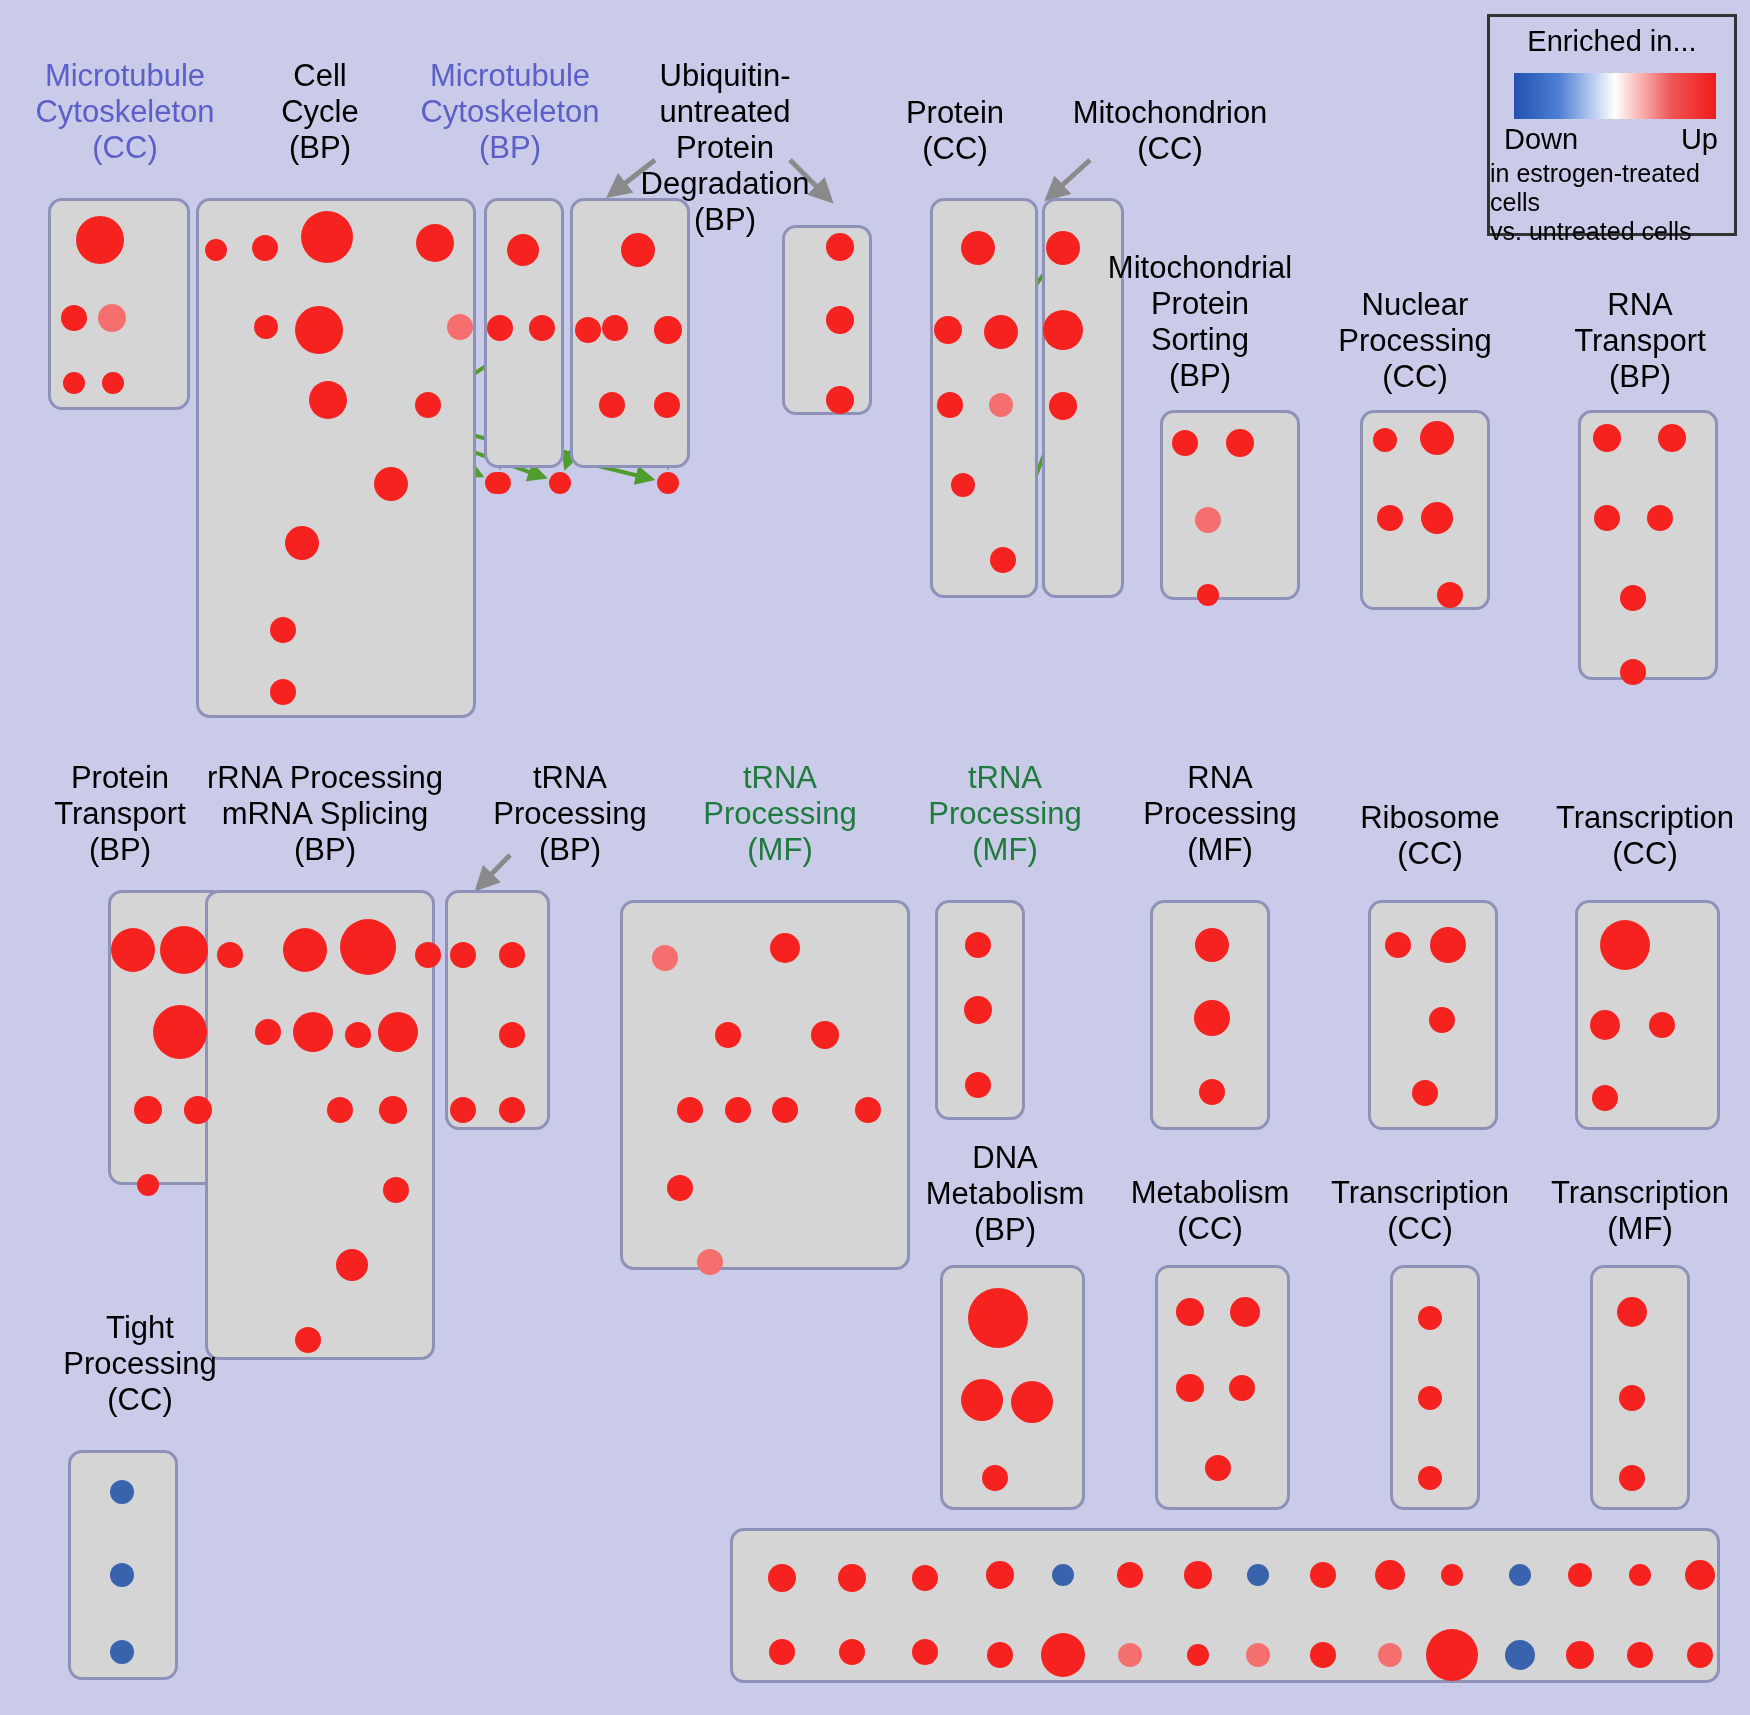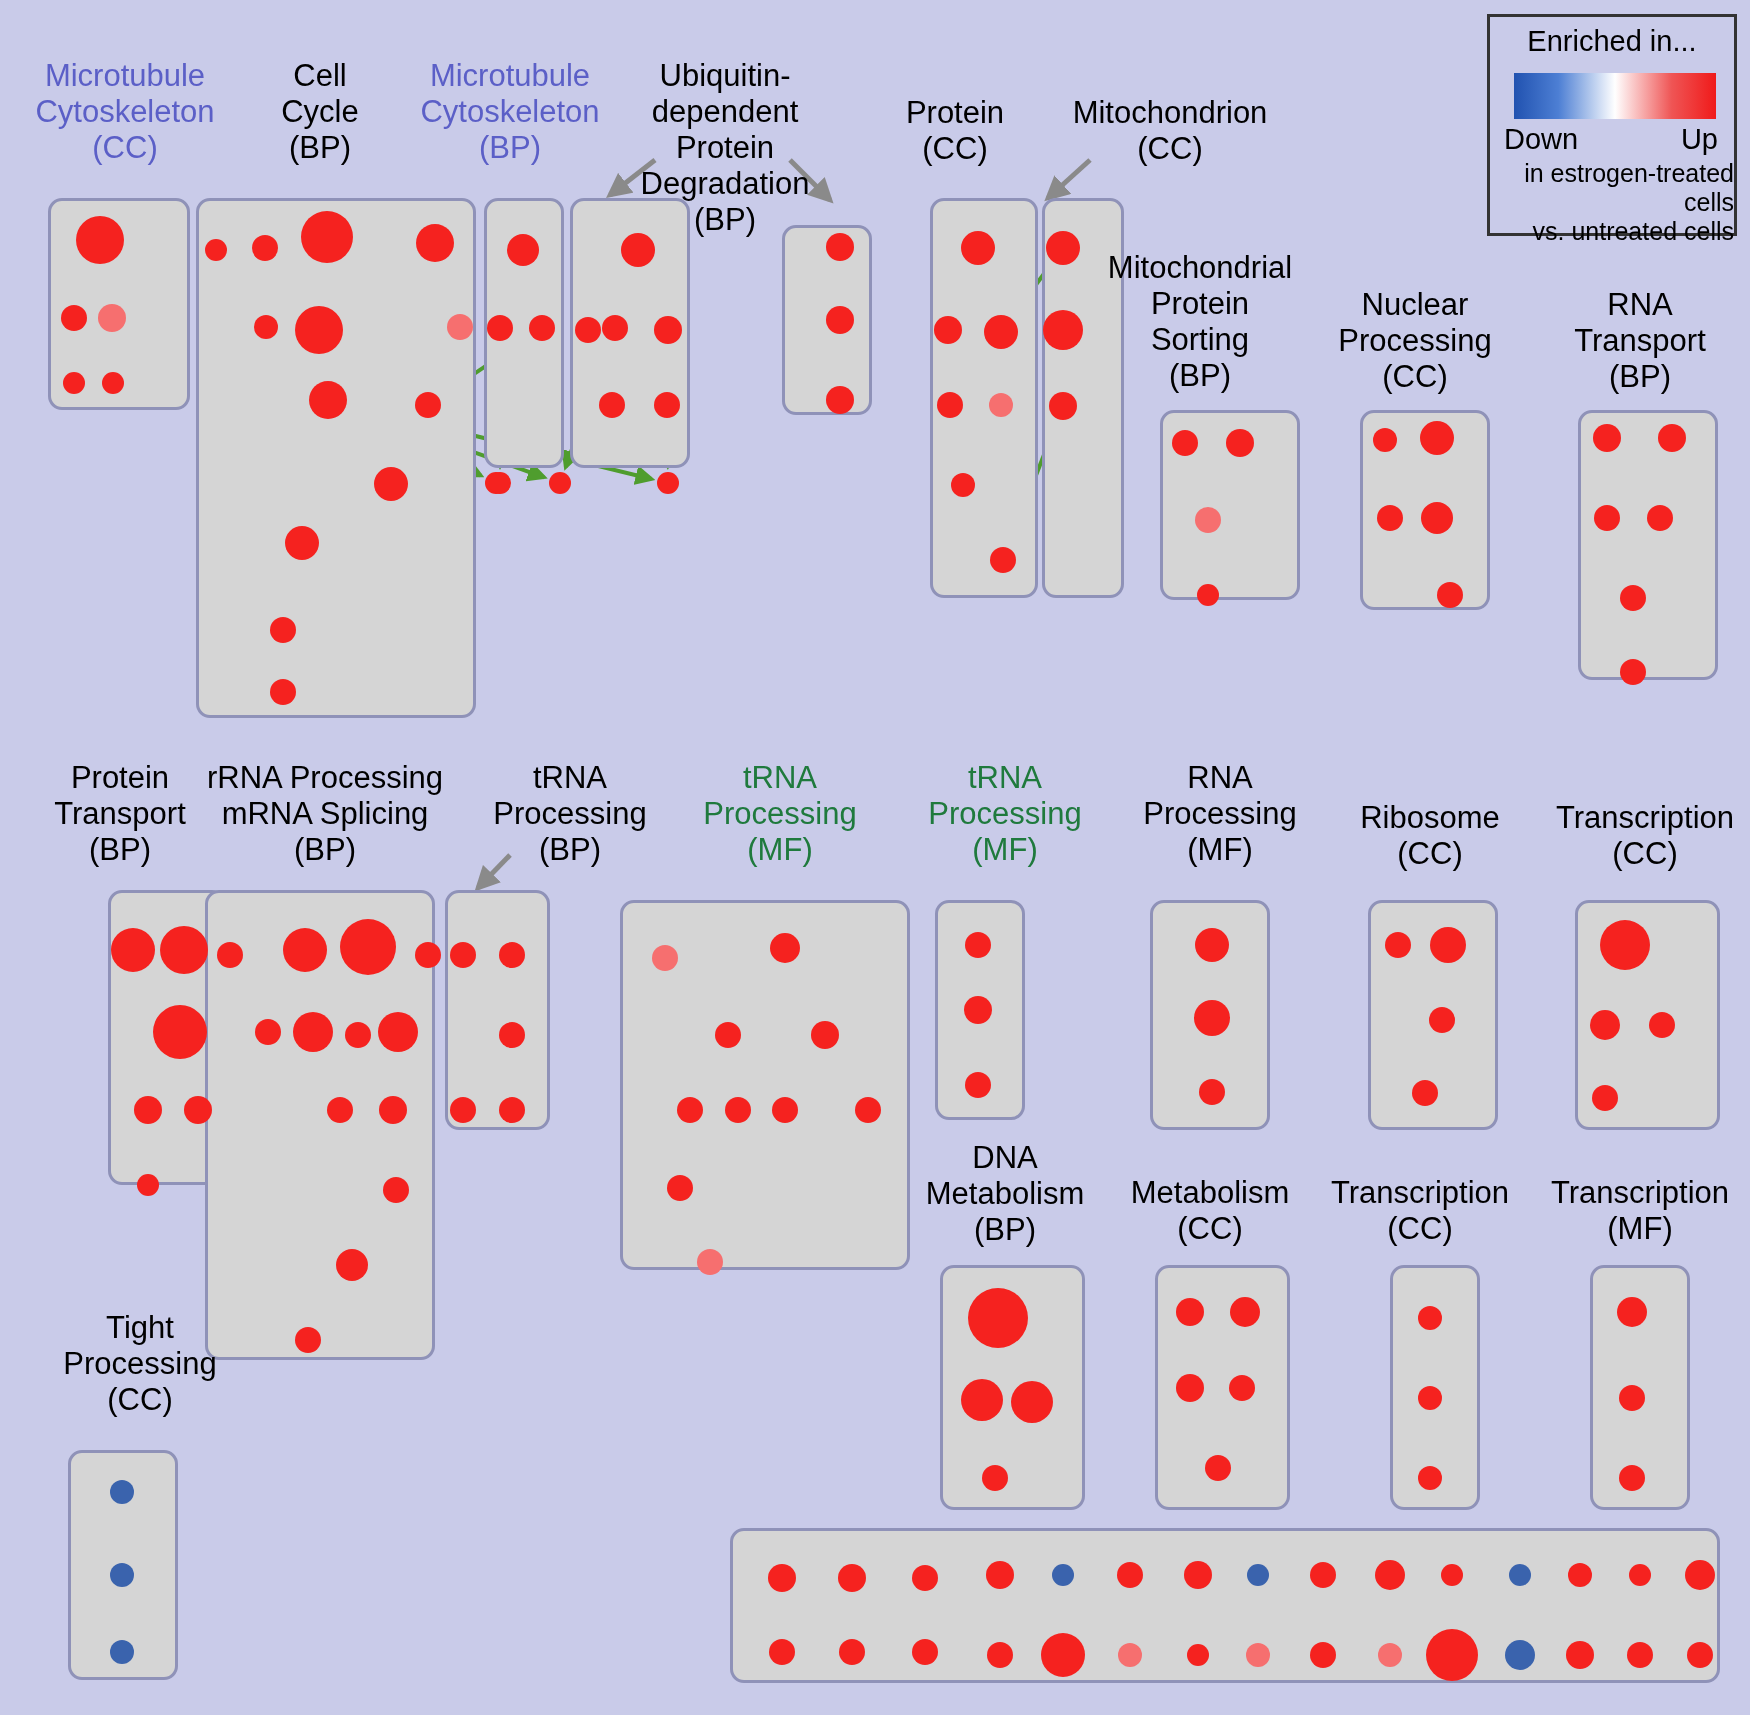--- a/index.html
+++ b/index.html
@@ -46,21 +46,21 @@
     text-align:center;font-size:29px;color:#000;
   }
   #gradbar{
     position:absolute;left:24px;top:56px;width:202px;height:46px;
     background:linear-gradient(to right,#2152b0 0%,#4d7fd4 22%,#ffffff 50%,#ef5555 78%,#f01a1a 100%);
   }
   #legend .down{position:absolute;left:14px;top:106px;font-size:29px;}
   #legend .up{position:absolute;right:16px;top:106px;font-size:29px;}
   #legend .sub{
     position:absolute;left:0;top:142px;width:100%;
-    text-align:right;font-size:25px;line-height:29px;white-space:pre-line;
+    text-align:left;font-size:25px;line-height:29px;white-space:pre-line;
   }
   #bigtext{
     position:absolute;left:243px;top:1437px;width:530px;
     font-size:31px;line-height:40px;color:#000;white-space:pre-line;
   }
 </style>
 </head>
 <body>
 
 <div id="canvas">
@@ -390,21 +390,21 @@
       <div class="lbl blue" style="left: 20px; top: 58px; width: 210px;">Microtubule
 Cytoskeleton
 (CC)</div>
       <div class="lbl" style="left: 245px; top: 58px; width: 150px;">Cell
 Cycle
 (BP)</div>
       <div class="lbl blue" style="left: 405px; top: 58px; width: 210px;">Microtubule
 Cytoskeleton
 (BP)</div>
       <div class="lbl" style="left: 630px; top: 58px; width: 190px;">Ubiquitin-
-dependent
+untreated
 Protein
 Degradation
 (BP)</div>
       <div class="lbl" style="left: 865px; top: 95px; width: 180px;">Protein
 (CC)</div>
       <div class="lbl" style="left: 1060px; top: 95px; width: 220px;">Mitochondrion
 (CC)</div>
       <div class="lbl" style="left: 1095px; top: 250px; width: 210px;">Mitochondrial
 Protein
 Sorting

